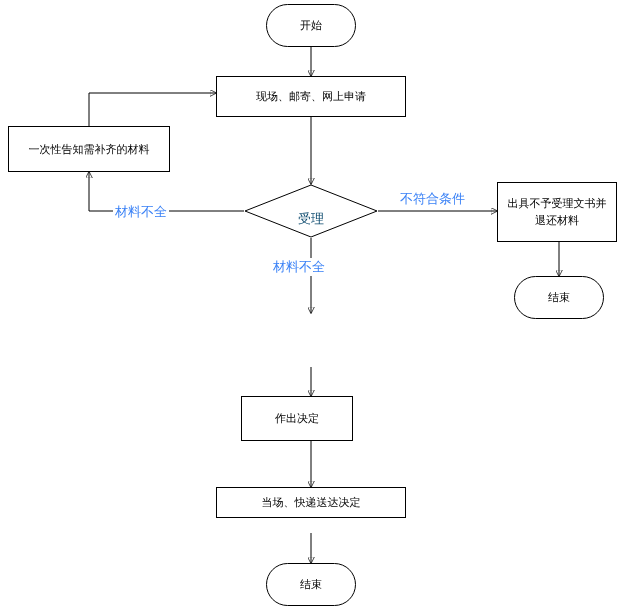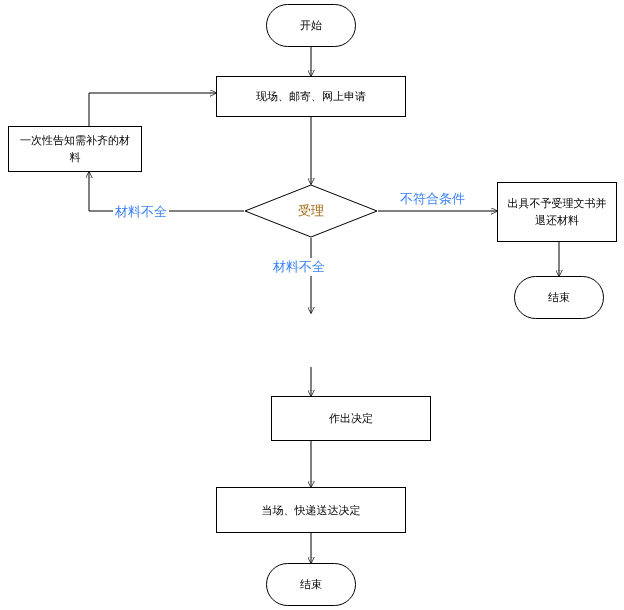--- a/index.html
+++ b/index.html
@@ -40,28 +40,28 @@
     position: absolute;
   }
   .diamond-wrap svg {
     position: absolute;
     left: 0;
     top: 0;
   }
   .diamond-label {
     position: absolute;
     left: 0;
-    top: 0;
+    top: 8px;
     width: 100%;
     height: 100%;
     display: flex;
     align-items: center;
     justify-content: center;
     font-size: 13px;
-    color: #a16207;
+    color: #0c4a6e;
   }
   .edge-label {
     position: absolute;
     font-size: 13px;
     color: #3b82f6;
     background: #ffffff;
     white-space: nowrap;
     padding: 0 2px;
   }
   svg.wires {
@@ -111,45 +111,45 @@
   </svg>
 
   <div class="node stadium" style="left:266px; top:4px; width:90px; height:43px;">
     <span>开始</span>
   </div>
 
   <div class="node rect" style="left:216px; top:76px; width:190px; height:41px;">
     <span>现场、邮寄、网上申请</span>
   </div>
 
-  <div class="node rect" style="left:8px; top:126px; width:134px; height:46px; padding:0 6px;">
+  <div class="node rect" style="left:8px; top:126px; width:162px; height:46px; padding:0 6px;">
     <span>一次性告知需补齐的材料</span>
   </div>
 
   <div class="diamond-wrap" style="left:244px; top:184px; width:134px; height:54px;">
     <svg width="134" height="54" viewBox="0 0 134 54">
       <polygon points="67,1 133,27 67,53 1,27" fill="#ffffff" stroke="#000000" stroke-width="1"></polygon>
     </svg>
     <div class="diamond-label">受理</div>
   </div>
 
   <div class="node rect" style="left:497px; top:182px; width:120px; height:60px; padding:0 5px;text-align:center;">
     <span>出具不予受理文书并退还材料</span>
   </div>
 
   <div class="node stadium" style="left:514px; top:276px; width:90px; height:43px;">
     <span>结束</span>
   </div>
 
 
-  <div class="node rect" style="left:241px; top:396px; width:160px; height:45px;margin-left:30px;">
+  <div class="node rect" style="left:241px; top:396px; width:112px; height:45px;">
     <span>作出决定</span>
   </div>
 
-  <div class="node rect" style="left:216px; top:487px; width:190px; height:46px;">
+  <div class="node rect" style="left:216px; top:487px; width:190px; height:31px;">
     <span>当场、快递送达决定</span>
   </div>
 
   <div class="node stadium" style="left:266px; top:563px; width:90px; height:43px;">
     <span>结束</span>
   </div>
 
   <div class="edge-label" style="left:113px; top:203px;">材料不全</div>
 
   <div class="edge-label" style="left:398px; top:190px;">不符合条件</div>

